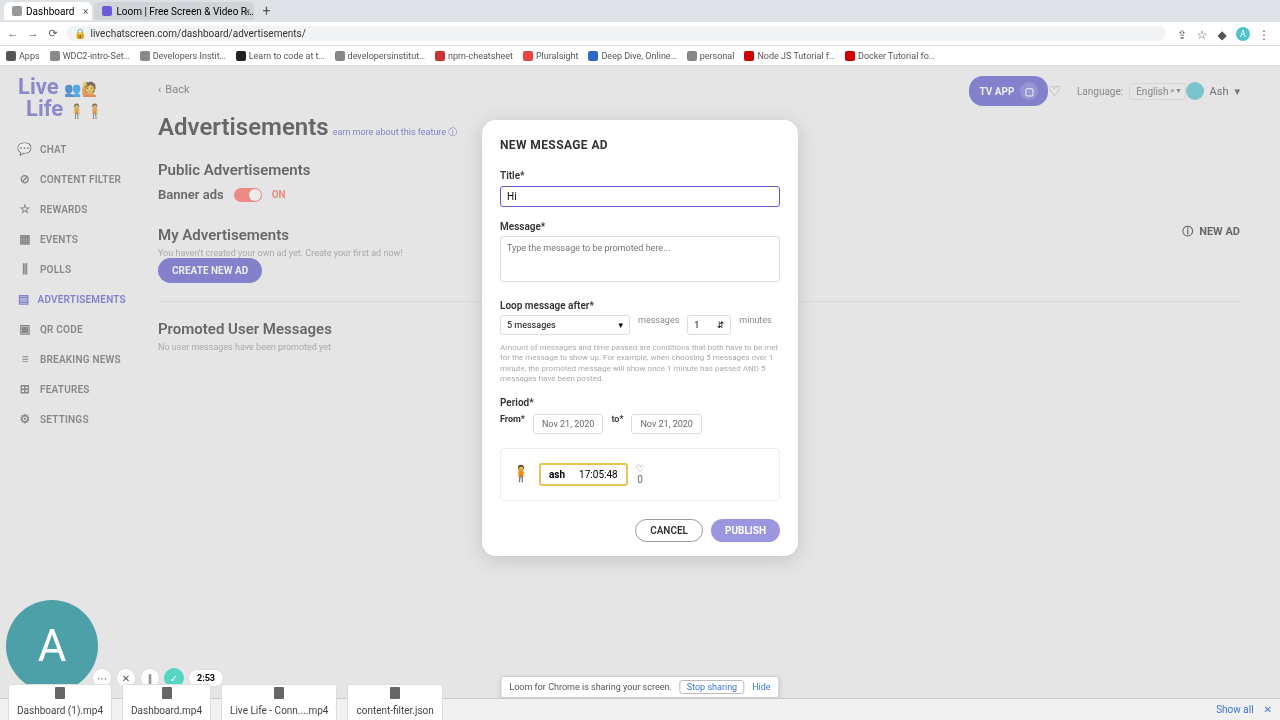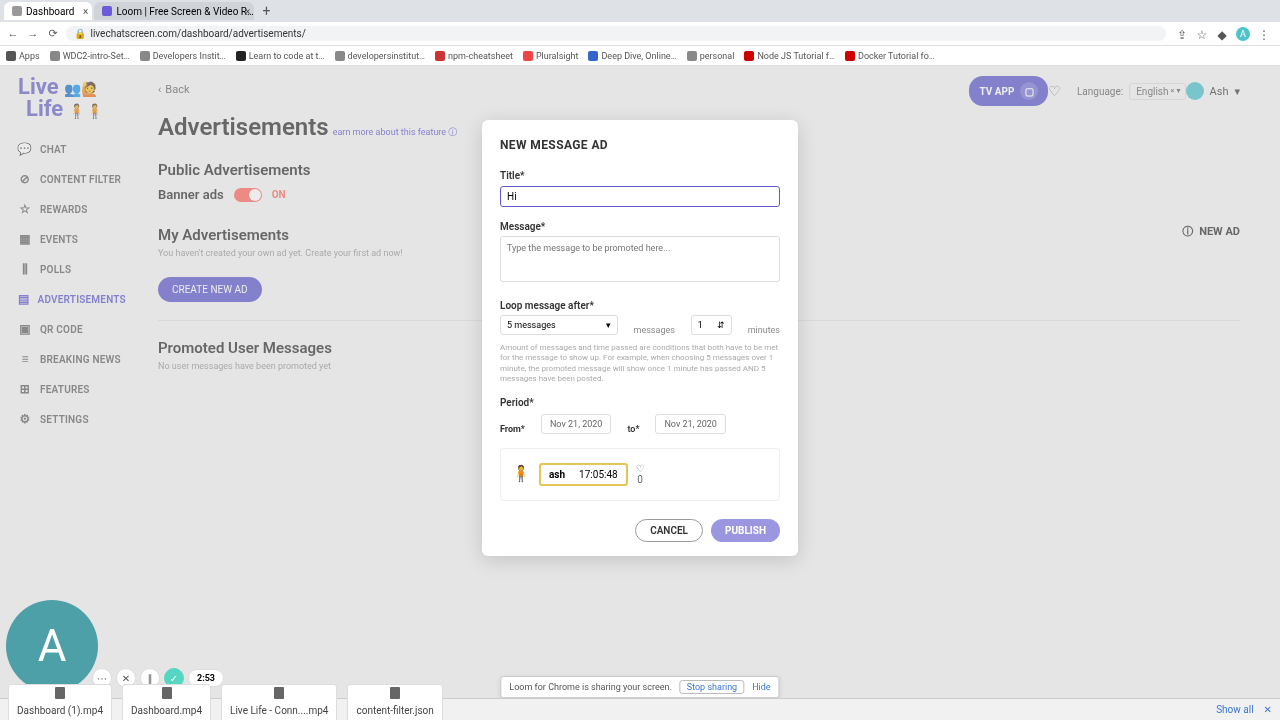--- a/index.html
+++ b/index.html
@@ -33,40 +33,40 @@
 .main { flex: 1; padding: 12px 40px 12px 16px; overflow: hidden; position: relative; }
 .back { font-size: 11px; color: #666; display: inline-flex; align-items: center; gap: 4px; cursor:pointer;}
 .page-title { font-size: 24px; font-weight: 600; color: #333; margin-top: 8px; display:flex;align-items:baseline;gap:4px;}
 .page-title .lm{font-size:9px;color:#5f5bcd;font-weight:400;margin-top:21px;}
 .section-h{font-size:15px;font-weight:600;color:#333;margin-top:20px;}
 .banner-row{display:flex;align-items:center;gap:10px;margin-top:8px;}
 .toggle{width:28px;height:14px;background:#ff6b5e;border-radius:8px;position:relative;}
 .toggle::after{content:'';position:absolute;right:1px;top:1px;width:12px;height:12px;background:#fff;border-radius:50%;}
 .toggle-lbl{font-size:10px;font-weight:700;color:#ff6b5e;}
 .sub-text{font-size:9px;color:#999;margin-top:4px;}
-.btn-create{background:#5f5bcd;color:#fff;font-size:10px;font-weight:400;padding:7px 14px;border:none;border-radius:14px;margin-top:19px;cursor:pointer;}
+.btn-create{background:#5f5bcd;color:#fff;font-size:10px;font-weight:700;padding:7px 14px;border:none;border-radius:14px;margin-top:0;cursor:pointer;}
 .hr{height:1px;background:#e2e2e2;margin:18px 0;}
 .topright{position:absolute;right:40px;top:10px;display:flex;align-items:center;}
 .tv-pill{background:#5f5bcd;color:#fff;font-size:10px;font-weight:700;padding:6px 10px;border-radius:14px;display:flex;align-items:center;gap:6px;}
 .tv-pill .ci{width:18px;height:18px;background:#7b78d9;border-radius:50%;display:flex;align-items:center;justify-content:center;}
 .bell{font-size:14px;color:#888;}
 .lang{font-size:10px;color:#666;display:flex;align-items:center;gap:6px;padding-left:16px;}
 .lang .sel{border:1px solid #ddd;padding:2px 16px 2px 6px;border-radius:3px;position:relative;}
 .user-chip{display:flex;align-items:center;gap:6px;font-size:11px;color:#444;}
 .user-chip .av{width:18px;height:18px;background:#4fc3cc;border-radius:50%;}
 .newad-right{position:absolute;right:40px;top:158px;display:flex;align-items:center;gap:6px;font-size:11px;font-weight:700;color:#333;}
 
 
 .overlay{position:absolute;left:0;top:66px;right:0;bottom:22px;background:rgba(200,200,200,0.35);}
-.modal{position:absolute;left:482px;top:120px;width:316px;background:#fff;border-radius:6px;box-shadow:0 4px 20px rgba(0,0,0,0.15);padding:18px 18px 14px;}
+.modal{position:absolute;left:482px;top:120px;width:316px;background:#fff;border-radius:14px;box-shadow:0 4px 20px rgba(0,0,0,0.15);padding:18px 18px 14px;}
 .modal h3{font-size:12px;font-weight:700;letter-spacing:0.4px;color:#333;margin-bottom:18px;}
 .fld-lbl{font-size:10px;font-weight:600;color:#333;margin-bottom:4px;display:block;}
 .inp{width:100%;border:1px solid #5f5bcd;border-radius:3px;padding:4px 6px;font-size:10px;outline:none;}
 .ta{width:100%;border:1px solid #ddd;border-radius:3px;padding:6px;font-size:9px;color:#999;height:46px;resize:none;}
-.row{display:flex;align-items:flex-end;gap:16px;margin-top:4px;}
+.row{display:flex;align-items:flex-start;gap:8px;margin-top:4px;}
 .sel-box{border:1px solid #ddd;border-radius:3px;padding:4px 6px;font-size:9px;width:130px;display:flex;justify-content:space-between;align-items:center;}
 .num-box{border:1px solid #ddd;border-radius:3px;padding:4px 6px;font-size:9px;width:44px;display:flex;justify-content:space-between;}
 .hint{font-size:8px;color:#aaa;margin-top:8px;line-height:1.3;}
 .date-box{border:1px solid #ddd;border-radius:3px;padding:4px 8px;font-size:9px;color:#666;}
 .preview{border:1px solid #eee;border-radius:4px;padding:14px 10px;margin-top:14px;display:flex;align-items:center;gap:8px;}
 .preview .pimg{width:20px;height:20px;}
 .preview .pmsg{border:2px solid #e5c557;border-radius:3px;padding:4px 8px;font-size:10px;display:flex;gap:14px;align-items:center;}
 .preview .heart{font-size:10px;color:#666;text-align:center;}
 .modal-actions{display:flex;justify-content:flex-end;gap:8px;margin-top:18px;}
 .btn-cancel{background:#fff;border:1px solid #999;color:#333;font-size:10px;font-weight:600;padding:5px 14px;border-radius:12px;cursor:pointer;}

